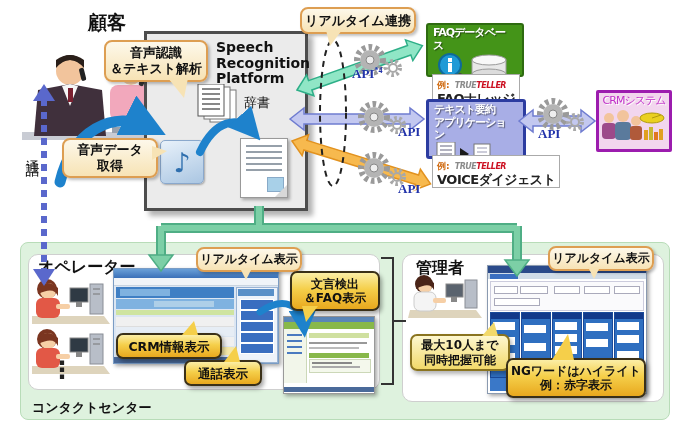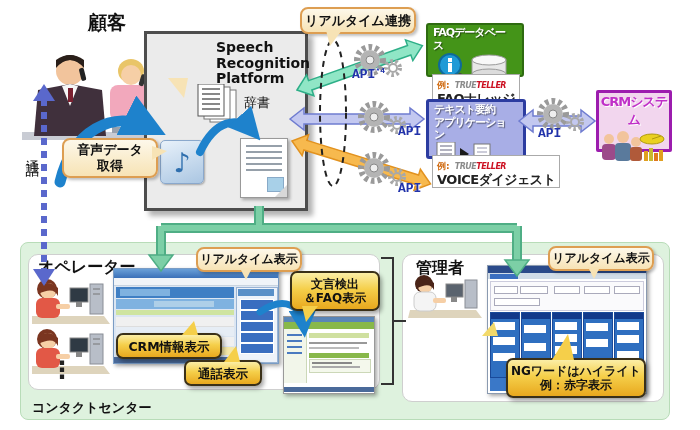--- a/index.html
+++ b/index.html
@@ -24,21 +24,21 @@
   .sysbox{position:absolute;border-radius:3px;color:#fff;font-weight:bold;
           text-shadow:1px 1px 1px rgba(0,0,0,.5);}
   .sysbox .t{padding:2px 16px 0 5px;font-size:11px;line-height:1.15;}
 
   .prodlbl{position:absolute;background:#fff;border:1px solid #aaa;padding:0 4px 1px 4px;line-height:1.05;}
   .prodlbl .ex{color:#d06a10;font-weight:bold;font-size:9px;}
   .prodlbl .btrue{color:#8a8a8a;font-style:italic;font-size:8px;font-weight:bold;letter-spacing:-0.5px;}
   .prodlbl .bteller{color:#cc1122;font-style:italic;font-size:8px;font-weight:bold;letter-spacing:-0.5px;}
   .prodlbl .pname{display:block;color:#222;font-size:13px;font-weight:bold;letter-spacing:-0.5px;}
 
-  .apilbl{position:absolute;font-family:Liberation Mono, monospace;font-weight:bold;
+  .apilbl{position:absolute;font-family:Liberation Serif, serif;font-weight:bold;
           color:#2233aa;font-size:13px;text-shadow:1px 1px 0 #fff;}
   .apilbl sup{font-size:8px;}
 
   
   .shot{position:absolute;box-shadow:2px 2px 4px rgba(0,0,0,.35);}
   .mrow{position:absolute;}
 </style>
 </head>
 <body>
 
@@ -145,21 +145,21 @@
     </svg>
   </div>
   <div class="prodlbl" style="left:432px;top:155px;">
     <span class="ex">例:</span>
     <span class="btrue">TRUE</span><span class="bteller">TELLER</span>
     <span class="pname">VOICEダイジェスト</span>
   </div>
 
 
   <div class="abs" style="left:596px;top:90px;width:70px;height:56px;background:#f2d6ee;border:3px solid #9c1cae;border-radius:2px;">
-    <div style="font-size:13px;font-weight:bold;color:#c030c8;text-shadow:1px 1px 0 #fff;text-align:center;letter-spacing:-1px;">CRMシステム</div>
+    <div style="font-size:11px;font-weight:normal;color:#c030c8;text-shadow:1px 1px 0 #fff;text-align:center;letter-spacing:-1px;">CRMシステム</div>
     <svg width="66" height="36" viewBox="0 0 66 36">
       <circle cx="10" cy="10" r="5" fill="#f2c49c"></circle>
         <rect x="3" y="15" width="14" height="16" rx="4" fill="#9c4a8a"></rect>
       <circle cx="24" cy="8" r="6" fill="#f2c49c"></circle>
         <rect x="16" y="14" width="16" height="18" rx="4" fill="#5a7a9c"></rect>
       <circle cx="37" cy="13" r="5" fill="#f2c49c"></circle>
         <rect x="31" y="18" width="12" height="14" rx="3" fill="#b05a3a"></rect>
       <ellipse cx="53" cy="10" rx="12" ry="5" fill="#ead020" stroke="#b09a10"></ellipse>
       <line x1="53" y1="10" x2="62" y2="7" stroke="#b09a10"></line>
       <rect x="45" y="22" width="4" height="10" fill="#e0a020"></rect>
@@ -370,20 +370,22 @@
   <div class="apilbl" style="left:398px;top:124px;">
     <span>API</span>
   </div>
   <div class="apilbl" style="left:398px;top:181px;">
     <span>API</span>
   </div>
   <div class="apilbl" style="left:538px;top:126px;">
     <span>API</span>
   </div>
 
+  <div class="co cream ml" style="left:104px;top:40px;width:100px;height:38px;font-size:13px;">音声認識
+＆テキスト解析</div>
   <div class="abs tail" style="left:168px;top:78px;border-width:20px 4px 0 16px;border-color:#f7e3b5 transparent transparent transparent;"></div>
 
   <div class="co cream ml" style="left:62px;top:138px;width:92px;height:36px;font-size:13px;">音声データ
 取得</div>
   <div class="abs tail" style="left:152px;top:146px;border-width:5px 0 9px 15px;border-color:transparent transparent transparent #f7e3b5;"></div>
 
   <div class="co cream" style="left:300px;top:7px;width:112px;height:23px;font-size:13px;font-family:Liberation Serif, serif;">リアルタイム連携</div>
   <div class="abs tail" style="left:326px;top:30px;border-width:16px 12px 0 4px;border-color:#f7e3b5 transparent transparent transparent;"></div>
 
   <div class="co cream" style="left:196px;top:247px;width:102px;height:21px;font-size:12px;">リアルタイム表示</div>
@@ -395,19 +397,21 @@
   <div class="co gold" style="left:184px;top:360px;width:74px;height:22px;font-size:12.5px;">通話表示</div>
   <div class="abs tail" style="left:224px;top:346px;border-width:0 4px 16px 12px;border-color:transparent transparent #f5cf4a transparent;"></div>
 
   <div class="co gold ml" style="left:290px;top:271px;width:86px;height:36px;font-size:12px;">文言検出
 ＆FAQ表示</div>
   <div class="abs tail" style="left:302px;top:306px;border-width:16px 12px 0 4px;border-color:#f5cf4a transparent transparent transparent;"></div>
 
   <div class="co cream" style="left:548px;top:246px;width:102px;height:21px;font-size:12px;">リアルタイム表示</div>
   <div class="abs tail" style="left:588px;top:267px;border-width:12px 6px 0 6px;border-color:#f7e3b5 transparent transparent transparent;"></div>
 
+  <div class="co goldlite ml" style="left:410px;top:334px;width:96px;height:33px;font-size:12px;">最大10人まで
+同時把握可能</div>
   <div class="abs tail" style="left:482px;top:322px;border-width:0 4px 14px 12px;border-color:transparent transparent #f2d96a transparent;"></div>
 
   <div class="co gold ml" style="left:506px;top:358px;width:136px;height:36px;font-size:12px;">NGワードはハイライト
 例：赤字表示</div>
   <div class="abs tail" style="left:552px;top:334px;border-width:0 6px 26px 16px;border-color:transparent transparent #f5cf4a transparent;"></div>
 
 </div>
 
 </body></html>

